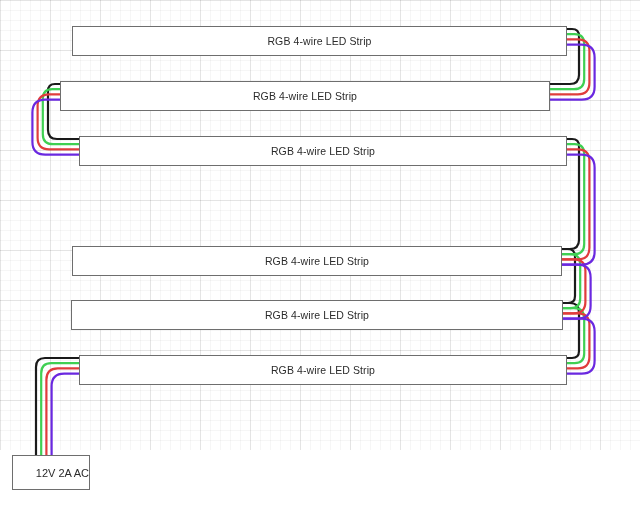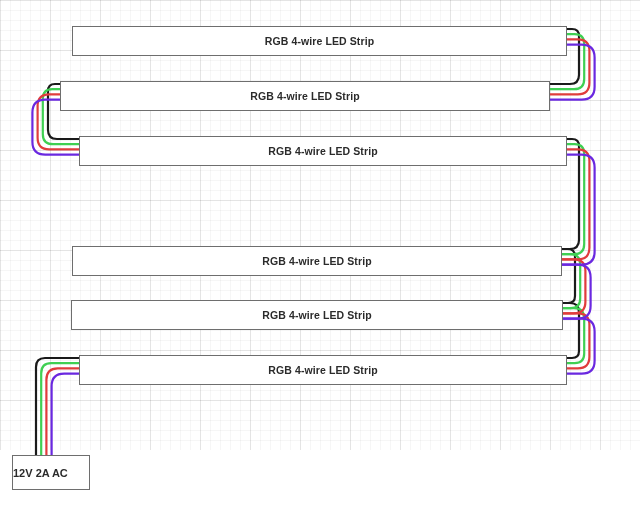--- a/index.html
+++ b/index.html
@@ -13,21 +13,20 @@
     position:relative;
     width:640px;height:450px;
     background-color:#ffffff;
     background-image:
       linear-gradient(to right, rgba(0,0,0,0.035) 1px, transparent 1px),
       linear-gradient(to bottom, rgba(0,0,0,0.035) 1px, transparent 1px),
       linear-gradient(to right, rgba(0,0,0,0.075) 1px, transparent 1px),
       linear-gradient(to bottom, rgba(0,0,0,0.075) 1px, transparent 1px);
     background-size:10px 10px,10px 10px,50px 50px,50px 50px;
     background-position:0 0,0 0,0 0,0 0;
-    font-weight:bold;
   }
   #wires{position:absolute;left:0;top:0;width:640px;height:515px;}
   .strip{
     position:absolute;
     box-sizing:border-box;
     background:#ffffff;
     border:1.4px solid #6e6e6e;
     display:flex;
     align-items:center;
     justify-content:center;
@@ -38,21 +37,21 @@
     letter-spacing:0.1px;
     white-space:nowrap;
   }
   .psu{
     position:absolute;
     box-sizing:border-box;
     background:#ffffff;
     border:1.4px solid #6e6e6e;
     display:flex;
     align-items:center;
-    justify-content:flex-start;
+    justify-content:flex-end;
   }
   .psu span{
     font-size:11px;
     color:#2b2b2b;
     white-space:nowrap;
   }
 </style>
 </head>
 <body>
 

